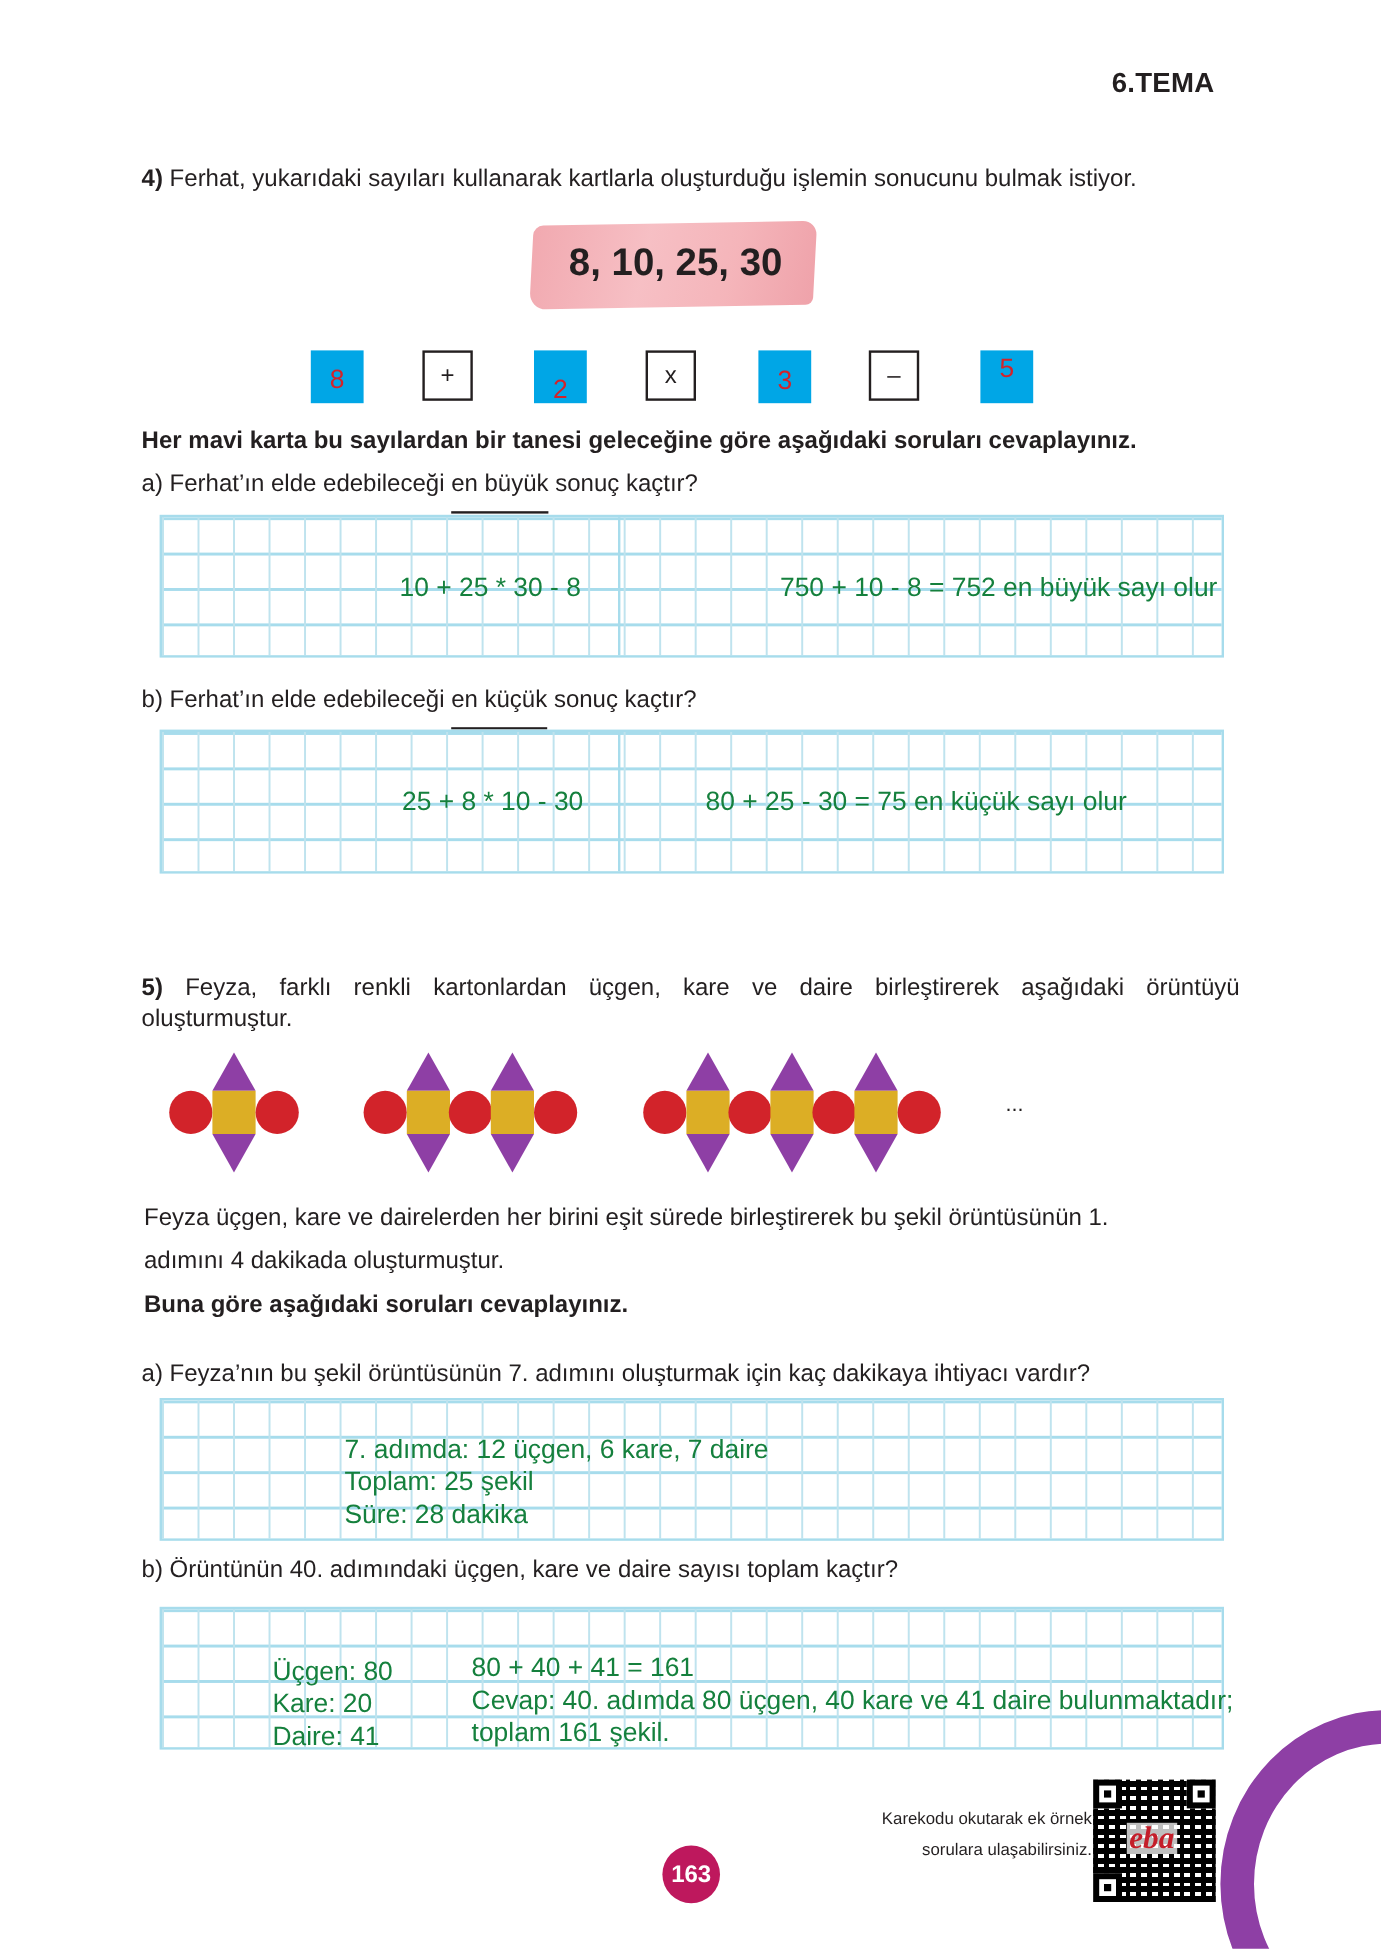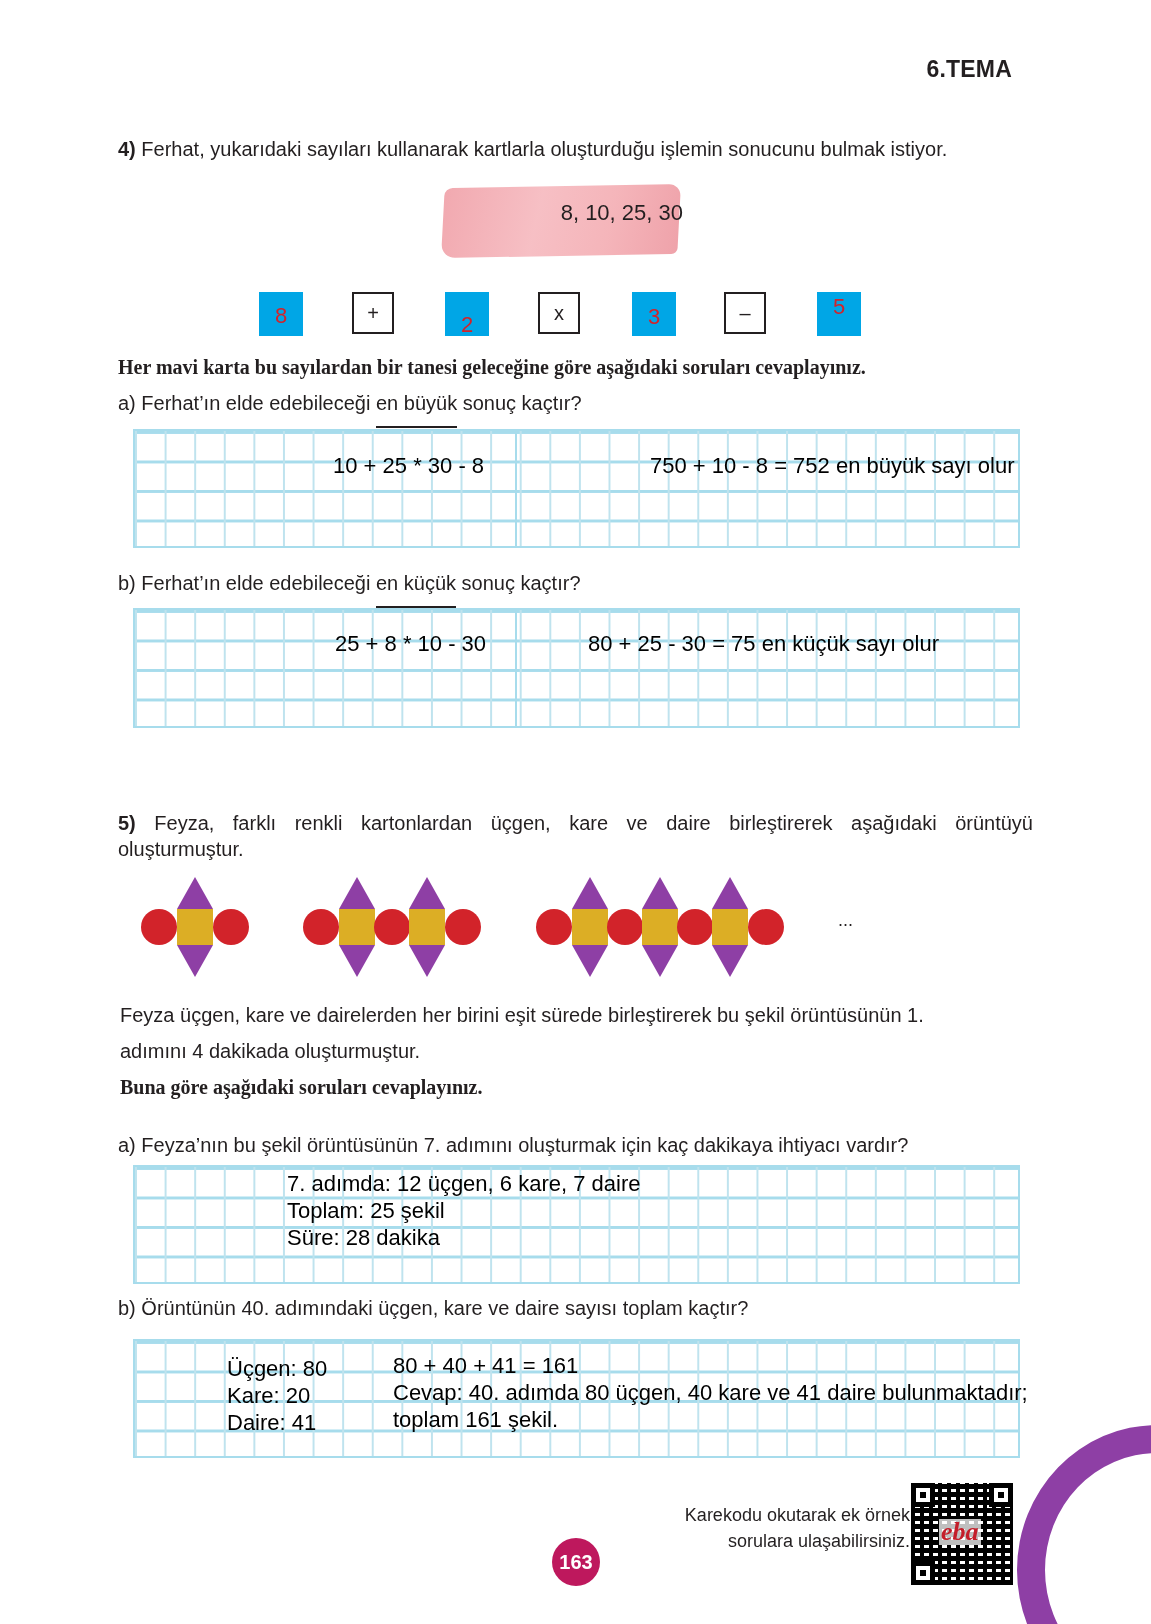--- a/index.html
+++ b/index.html
@@ -2,69 +2,69 @@
 <html><head>
 <meta charset="utf-8">
 <style>
   * { box-sizing: border-box; margin: 0; padding: 0; }
   html, body { width: 1151px; height: 1624px; background: #ffffff; overflow: hidden; }
   body { position: relative; font-family: "Liberation Sans", "DejaVu Sans", sans-serif; color: #231f20; }
   .abs { position: absolute; }
   .header-title { right: 139px; top: 56px; font-weight: bold; font-size: 23px; letter-spacing: 0.2px; }
   .q-text { font-size: 20px; line-height: 26px; white-space: nowrap; }
   .q-text b { font-weight: bold; }
-  .bold { font-weight: bold; font-family: Liberation Serif, serif; }
+  .bold { font-weight: bold; }
   .underline { border-bottom: 2.5px solid #231f20; padding-bottom: 12px; }
 
   .number-banner {
     left: 443px; top: 186px; width: 236px; height: 70px;
     background: linear-gradient(100deg, #ef9aa2 0%, #f5b4ba 40%, #f3a8ae 70%, #ec929b 100%);
     border-radius: 8px 12px 6px 14px;
     transform: skewX(-4deg) rotate(-1deg);
     opacity: 0.85;
   }
-  .number-banner-text { left: 443px; top: 200px; width: 240px; text-align: right; font-size: 22px; color: #231f20; }
+  .number-banner-text { left: 443px; top: 200px; width: 240px; text-align: center; font-size: 32px; color: #231f20; font-weight: bold; }
 
   .card { width: 44px; height: 44px; top: 292px; }
   .card.blue { background: #00a6e6; }
   .card.white { background: #fff; border: 2px solid #231f20; top: 292px; width: 42px; height: 42px; }
   .card-label { position: absolute; left: 0; right: 0; text-align: center; font-size: 22px; color: #d2232a; }
   .card.white .card-label { color: #231f20; font-size: 20px; top: 8px; }
 
   .grid {
     left: 133px; width: 887px;
     background-color: #fff;
     background-image:
       linear-gradient(to right, #bfe3ee 1.5px, transparent 1.5px),
       linear-gradient(to bottom, #a7dcec 2.5px, transparent 2.5px);
     background-size: 29.6px 100%, 100% 29.5px;
     border: 2.5px solid #a7dcec;
   }
   .grid-divider { position: absolute; top: 0; bottom: 0; left: 380px; width: 2px; background: #a7dcec; }
-  .answer { color: #000000; font-size: 22px; white-space: nowrap; line-height: 26px; }
+  .answer { color: #15803d; font-size: 22px; white-space: nowrap; line-height: 26px; margin-top: 24px; }
 
   .shape-row { top: 878px; height: 100px; }
   .circle { position: absolute; width: 36px; height: 36px; border-radius: 50%; background: #d2232a; top: 31px; }
   .square { position: absolute; width: 36px; height: 36px; background: #dcae25; top: 31px; }
   .tri-up { position: absolute; width: 0; height: 0; border-left: 18px solid transparent; border-right: 18px solid transparent; border-bottom: 32px solid #8e3fa5; top: -1px; }
   .tri-down { position: absolute; width: 0; height: 0; border-left: 18px solid transparent; border-right: 18px solid transparent; border-top: 32px solid #8e3fa5; top: 67px; }
 
   .qr {
     left: 911px; top: 1483px; width: 102px; height: 102px;
     background-color: #fff;
     background-image:
       repeating-linear-gradient(90deg, #000 0 4px, transparent 4px 9px),
       repeating-linear-gradient(0deg, #000 0 5px, transparent 5px 8px);
     background-blend-mode: multiply;
   }
   .qr-finder { position: absolute; width: 24px; height: 24px; border: 5px solid #000; background: #fff; }
   .qr-finder::after { content: ""; position: absolute; left: 4px; top: 4px; width: 6px; height: 6px; background: #000; }
   .qr-logo { position: absolute; left: 28px; top: 36px; font-family: "Liberation Serif", serif; font-style: italic; font-weight: bold; font-size: 26px; color: #c41e2a; background: rgba(255,255,255,0.75); padding: 0 2px; line-height: 26px; }
 
-  .qr-caption { left: 660px; top: 1502px; width: 250px; text-align: right; font-size: 18px; line-height: 26px; color: #231f20; }
+  .qr-caption { left: 660px; top: 1502px; width: 250px; text-align: right; font-size: 14px; line-height: 26px; color: #231f20; }
 
   .page-number { left: 552px; top: 1538px; width: 48px; height: 48px; border-radius: 50%; background: #be185d; color: #fff; font-weight: bold; font-size: 20px; text-align: center; line-height: 48px; }
 
   .arc { left: 1017px; top: 1425px; width: 280px; height: 290px; border-radius: 50%; border: 28px solid #8e3fa5; }
 </style>
 </head>
 <body>
 
 <div class="abs header-title">6.TEMA</div>
 

